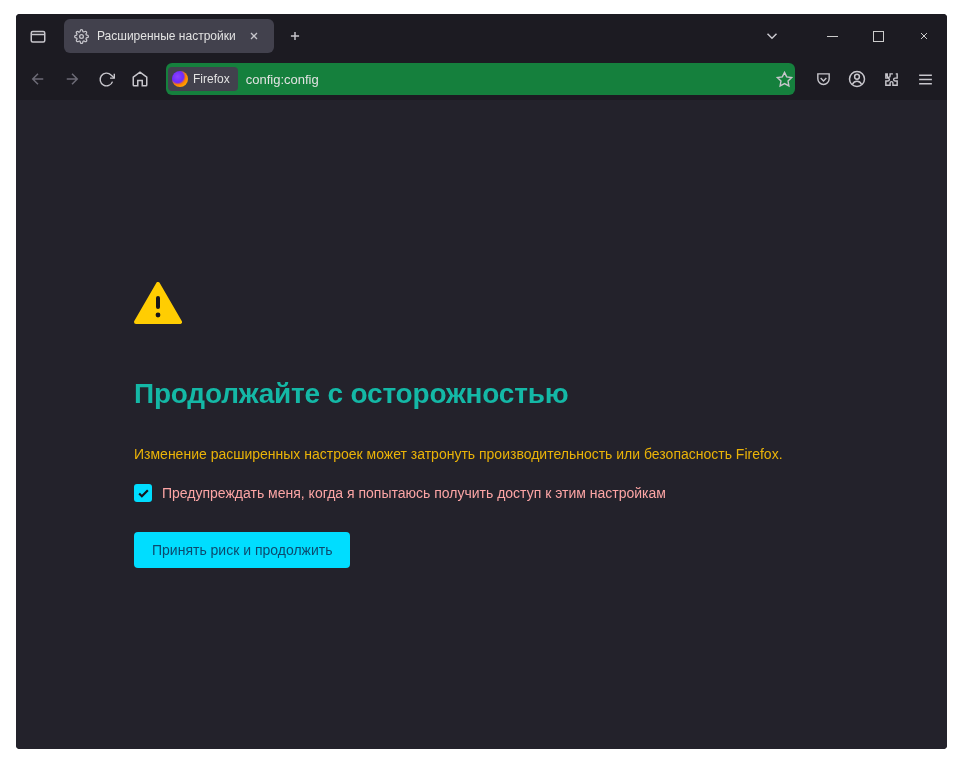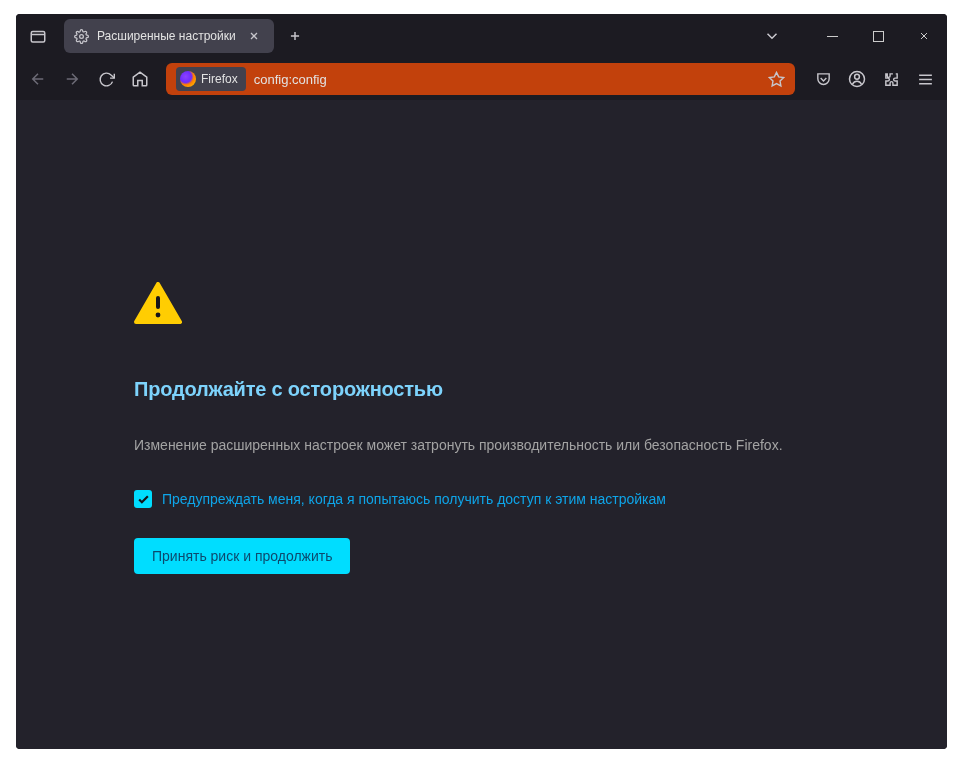--- a/index.html
+++ b/index.html
@@ -87,26 +87,26 @@
   .nav-btn {
     width: 32px; height: 32px;
     display: flex; align-items: center; justify-content: center;
     color: #c7c6cc;
     border-radius: 4px;
   }
   .nav-btn.dim { color: #6b6a75; }
   .urlbar {
     flex: 1;
     height: 32px;
-    background: #c2410c;
+    background: #15803d;
     border-radius: 6px;
     margin: 0 10px 0 8px;
     display: flex;
     align-items: center;
-    padding: 0 10px;
+    padding: 0 2px;
     gap: 8px;
   }
   .firefox-pill {
     display: flex; align-items: center; gap: 5px;
     background: #42414d;
     border-radius: 4px;
     padding: 2px 8px 2px 4px;
     height: 24px;
   }
   .ff-logo {
@@ -124,37 +124,37 @@
     color: #d9d8df;
   }
   .warning-box {
     position: absolute;
     left: 118px;
     top: 182px;
     width: 740px;
   }
   .warning-icon { margin-bottom: 50px; }
   .heading {
-    color: #7dd3fc;
-    font-size: 20px;
+    color: #14b8a6;
+    font-size: 28px;
     font-weight: 600;
     margin-bottom: 34px;
     letter-spacing: -0.2px;
   }
   .desc {
     font-size: 14px;
-    color: #a3a3a3;
-    margin-bottom: 34px;
+    color: #eab308;
+    margin-bottom: 19px;
     line-height: 1.5;
   }
   .checkbox-row {
     display: flex; align-items: center; gap: 10px;
     margin-bottom: 30px;
     font-size: 14px;
-    color: #0ea5e9;
+    color: #fca5a5;
   }
   .checkbox {
     width: 18px; height: 18px;
     background: #00ddff;
     border-radius: 3px;
     display: flex; align-items: center; justify-content: center;
   }
   .accept-btn {
     background: #00ddff;
     color: #0c4a6e;

